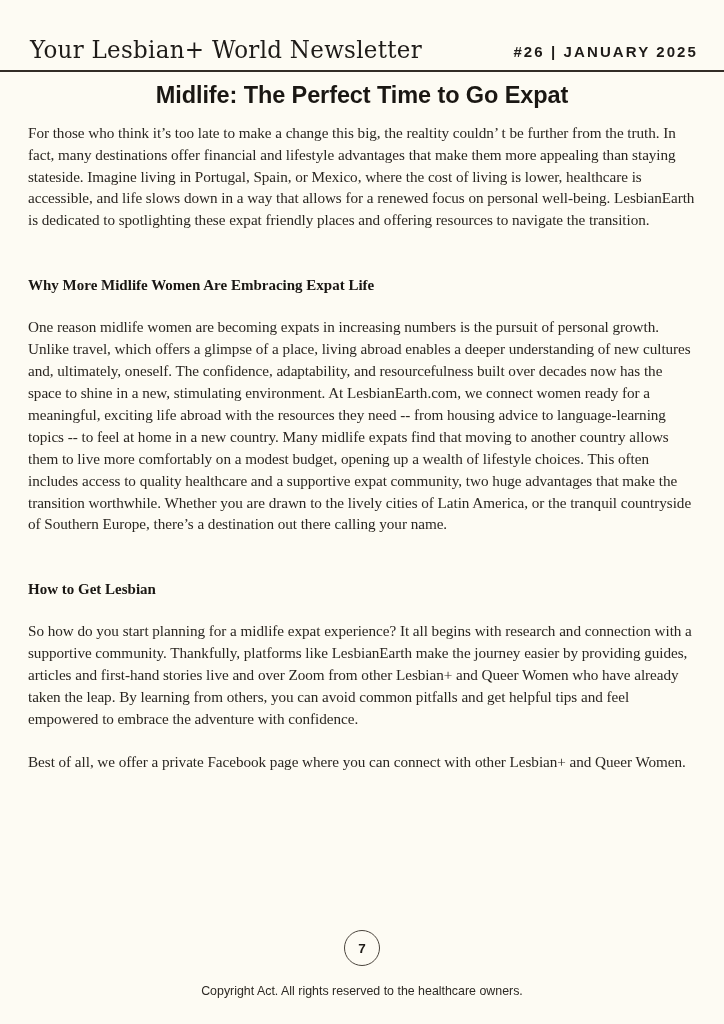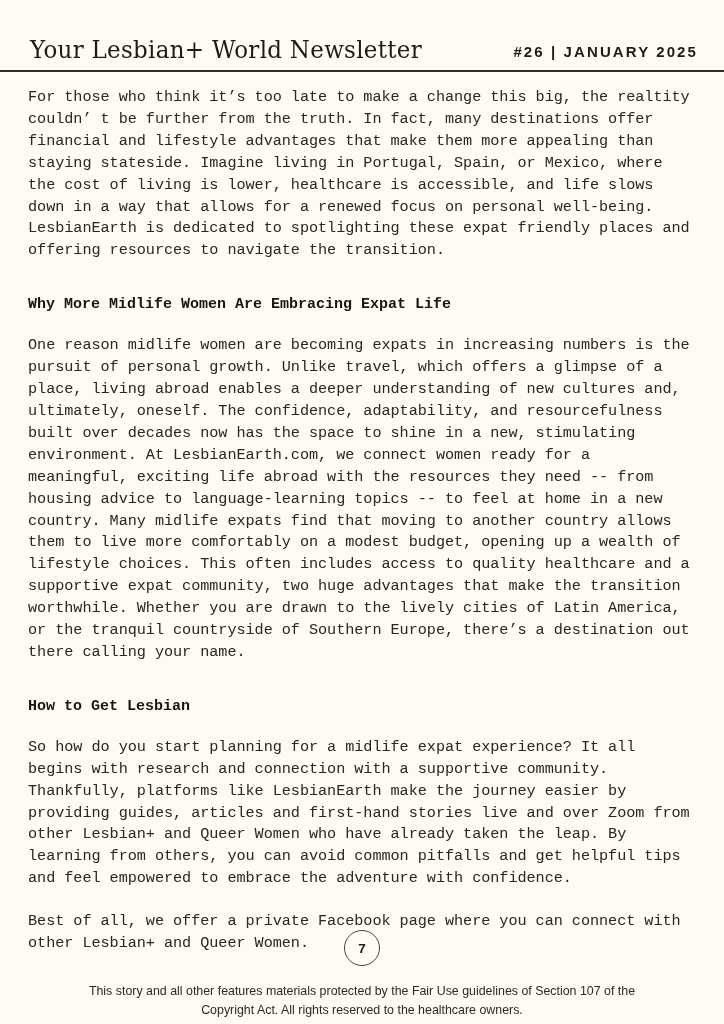--- a/index.html
+++ b/index.html
@@ -89,35 +89,35 @@
     color: #1a1713;
     padding: 0 36px;
   }
   .article-title .line2 {
     display: block;
   }
 
   .body-copy {
     margin: 0;
     padding-top: 9px;
-    font-family: Liberation Mono, monospace;
+    font-family: Liberation Serif, serif;
     font-size: 15.2px;
     line-height: 21.9px;
     color: #2a2621;
     text-align: left;
     letter-spacing: -0.05px;
   }
   .para {
     margin: 0 0 21px 0;
   }
   .para.tight {
     margin-bottom: 13px;
   }
   .subhead {
-    margin: 0 0 20px 0;
+    margin: 12px 0 20px 0;
     font-size: 15px;
     font-weight: 700;
     line-height: 21px;
     color: #1a1713;
     letter-spacing: 0px;
   }
   .spacer-sm { height: 11px; }
 
   
   .page-number-wrap {
@@ -166,20 +166,21 @@
 
   <div class="masthead">
     <div class="masthead-title">Your Lesbian+ World Newsletter</div>
     <div class="masthead-issue">#26 | JANUARY 2025</div>
   </div>
   <div class="masthead-rule"></div>
 
   <div class="article">
 
     <h1 class="article-title">
+      <span>Midlife: The Perfect Time to Go Expat</span>
     </h1>
 
     <div class="body-copy">
 
       <p class="para">For those who think it’s too late to make a change this big, the realtity couldn’ t be further from the truth.  In fact, many destinations offer financial and lifestyle advantages that make them more appealing than staying stateside.  Imagine living in Portugal, Spain, or Mexico, where the cost of living is lower, healthcare is accessible, and life slows down in a way that allows for a renewed focus on personal well-being.  LesbianEarth is dedicated to spotlighting these expat friendly places and offering resources to navigate the transition.</p>
 
       <div class="spacer-sm"></div>
 
       <p class="subhead">Why More Midlife Women Are Embracing Expat Life</p>
 
@@ -194,17 +195,16 @@
       <p class="para tight">Best of all, we offer a private Facebook page where you can connect with other Lesbian+ and Queer Women.</p>
 
     </div>
   </div>
 
   <div class="page-number-wrap">
     <div class="page-number">7</div>
   </div>
 
   <div class="footer">
-    <span class="footer-line">This story and all other features materials protected by the Fair Use guidelines of Section 107 of the</span>
     <span class="footer-line">Copyright Act. All rights reserved to the healthcare owners.</span>
   </div>
 
 </div>
 
 </body></html>

